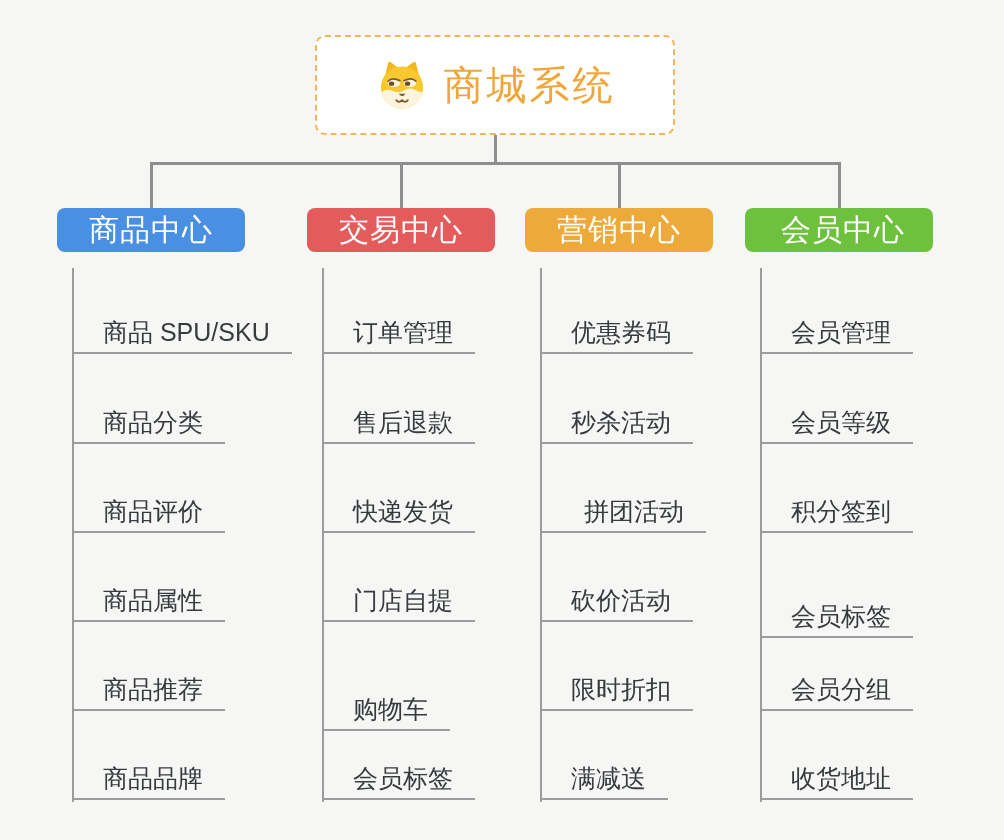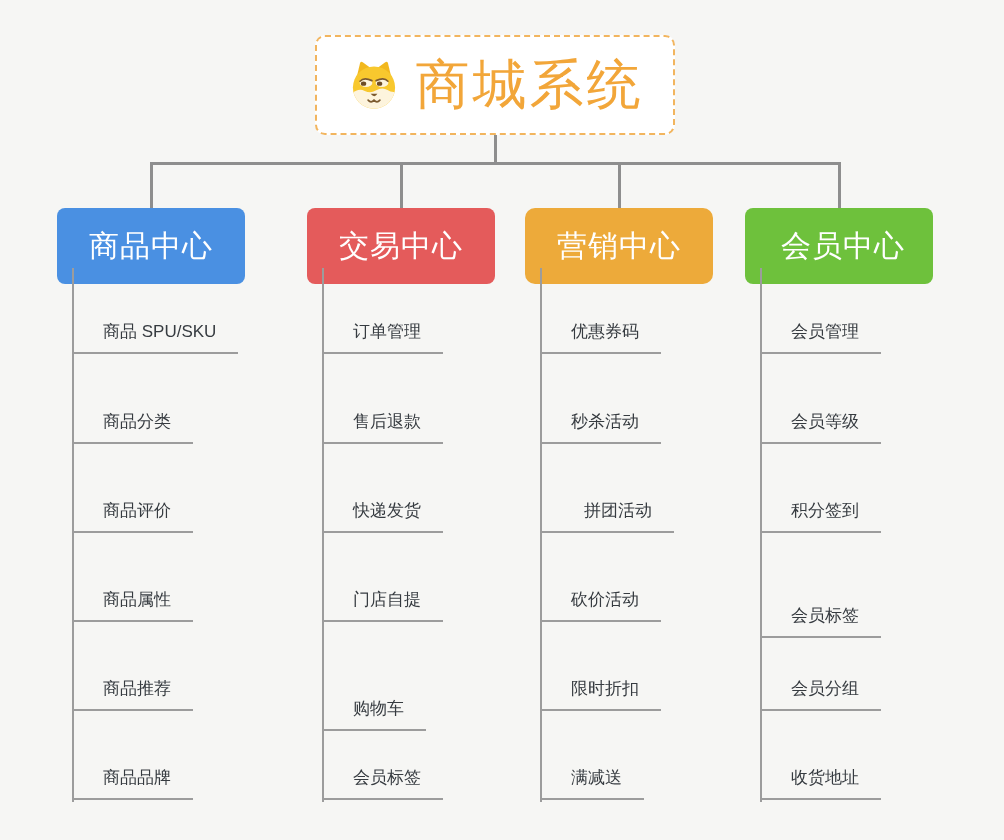--- a/index.html
+++ b/index.html
@@ -11,42 +11,42 @@
   #canvas{position:absolute;inset:0;}
 
   
   .root-node{
     position:absolute;left:315px;top:35px;width:360px;height:100px;
     background:#ffffff;border:2px dashed #f2b55e;border-radius:10px;
     box-sizing:border-box;
     display:flex;align-items:center;justify-content:center;gap:15px;
   }
   .root-title{
-    font-size:54px;letter-spacing:3px;color:#f2a639;white-space:nowrap;
+    font-size:40px;letter-spacing:3px;color:#f2a639;white-space:nowrap;
   }
 
   
   .line{position:absolute;background:#8e8e8e;}
   .thin-line{position:absolute;background:#9c9c9c;}
 
   
   .branch-node{
-    position:absolute;top:208px;width:188px;height:76px;border-radius:8px;
+    position:absolute;top:208px;width:188px;height:44px;border-radius:8px;
     display:flex;align-items:center;justify-content:center;
     color:#ffffff;font-size:30px;letter-spacing:1px;white-space:nowrap;
     box-sizing:border-box;
     font-family:Liberation Mono, monospace;
   }
 
   
   .leaf-node{
     position:absolute;height:40px;line-height:40px;
     border-bottom:2px solid #9c9c9c;
     padding:0 22px 0 31px;
-    font-size:17px;color:#363b40;white-space:nowrap;
+    font-size:25px;color:#363b40;white-space:nowrap;
     box-sizing:content-box;
   }
 </style>
 </head>
 <body>
 
 <div id="canvas">
 
   <div class="root-node">
     <span style="display:inline-flex;">
@@ -92,21 +92,21 @@
         <span>交易中心</span>
       </div>
       <div class="thin-line" style="left: 322px; top: 268px; width: 2px; height: 534px;"></div>
       <div class="leaf-node" style="left: 322px; top: 312px;">订单管理</div>
       <div class="leaf-node" style="left: 322px; top: 402px;">售后退款</div>
       <div class="leaf-node" style="left: 322px; top: 491px;">快递发货</div>
       <div class="leaf-node" style="left: 322px; top: 580px; text-align: center;">门店自提</div>
       <div class="leaf-node" style="left: 322px; top: 669px; margin-top: 20px;">购物车</div>
       <div class="leaf-node" style="left: 322px; top: 758px;">会员标签</div>
       <div class="line" style="left: 618px; top: 162px; width: 3px; height: 46px;"></div>
-      <div class="branch-node" style="left: 525px; width: 188px; background: rgb(237, 170, 58); border-radius: 10px;">
+      <div class="branch-node" style="left: 525px; width: 188px; background: rgb(237, 170, 58);">
         <span>营销中心</span>
       </div>
       <div class="thin-line" style="left: 540px; top: 268px; width: 2px; height: 534px;"></div>
       <div class="leaf-node" style="left: 540px; top: 312px;">优惠券码</div>
       <div class="leaf-node" style="left: 540px; top: 402px;">秒杀活动</div>
       <div class="leaf-node" style="left: 540px; top: 491px; padding-left: 44px;">拼团活动</div>
       <div class="leaf-node" style="left: 540px; top: 580px;">砍价活动</div>
       <div class="leaf-node" style="left: 540px; top: 669px;">限时折扣</div>
       <div class="leaf-node" style="left: 540px; top: 758px;">满减送</div>
       <div class="line" style="left: 838px; top: 162px; width: 3px; height: 46px;"></div>

